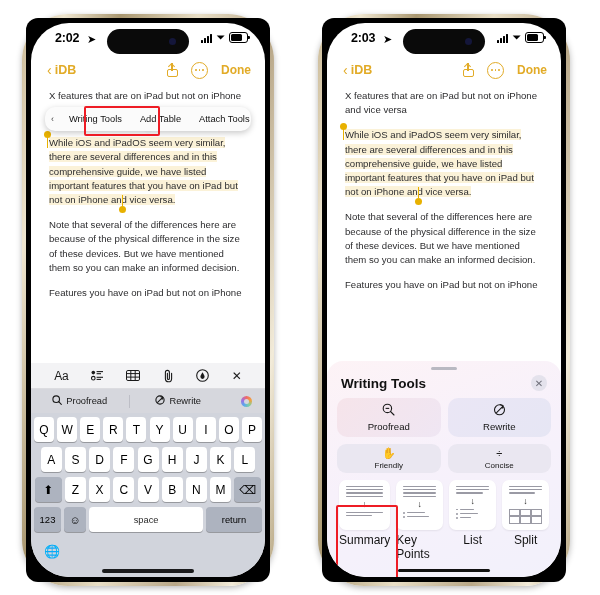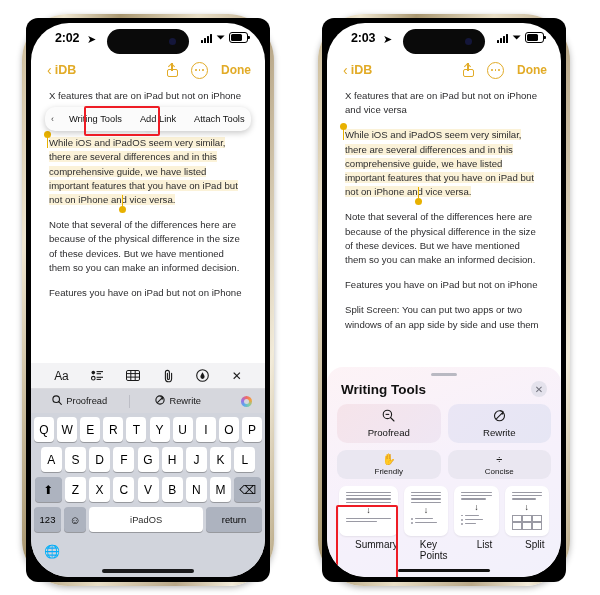--- a/index.html
+++ b/index.html
@@ -222,21 +222,21 @@
   .tile4{flex:1;display:flex;flex-direction:column;align-items:center;gap:3px;position:relative;}
   .doccard{
     width:100%;height:50px;background:#fff;border-radius:7px;
     padding:6px 7px;box-sizing:border-box;
     display:flex;flex-direction:column;align-items:center;
     box-shadow:0 1px 2px rgba(0,0,0,.07);
   }
   .doccard .lines{width:100%;display:flex;flex-direction:column;gap:2px;}
   .doccard .lines i{display:block;height:1.2px;background:#9a9aa4;border-radius:1px;}
   .doccard .arrow{font-size:9px;color:#1a1a1a;line-height:1;margin:3px 0 3px 0;}
-  .tile4 .lbl{font-size:10px;color:#141414;padding-left:16px;}
+  .tile4 .lbl{font-size:12px;color:#141414;}
   .bullets{width:100%;display:flex;flex-direction:column;gap:2.4px;}
   .bullets div{display:flex;align-items:center;gap:2px;}
   .bullets div b{width:1.8px;height:1.8px;border-radius:50%;background:#9a9aa4;display:block;}
   .bullets div i{flex:1;height:1.2px;background:#9a9aa4;display:block;border-radius:1px;}
   .minigrid{width:100%;height:15px;display:grid;grid-template-columns:repeat(3,1fr);grid-template-rows:repeat(2,1fr);}
   .minigrid s{border:.7px solid #9a9aa4;text-decoration:none;display:block;}
   .sheet-home{height:13px;display:flex;align-items:center;justify-content:center;margin-top:3px;}
   .sheet-home i{width:92px;height:3.4px;border-radius:2px;background:#111;display:block;}
   .ic-mini{font-size:11px;color:#1b1b1b;line-height:1;}
 </style>
@@ -301,21 +301,21 @@
           <p>Note that several of the differences here are because of the physical difference in the size of these devices. But we have mentioned them so you can make an informed decision.</p>
           <p>Features you have on iPad but not on iPhone</p>
         </div>
 
         <div class="tail"></div>
         <div class="ctxmenu">
           <div class="ci arrowcell">‹</div>
           <div class="sep"></div>
           <div class="ci hi">Writing Tools</div>
           <div class="sep"></div>
-          <div class="ci">Add Link</div>
+          <div class="ci">Add Table</div>
           <div class="sep"></div>
           <div class="ci">Attach Tools</div>
           <div class="sep"></div>
           <div class="ci arrowcell">›</div>
         </div>
         <div class="redbox" style="left:53px;top:83px;width:72px;height:26px;"></div>
 
         <div class="kbwrap">
           <div class="fmtbar">
             <span class="g aa">Aa</span>
@@ -409,21 +409,21 @@
               <span class="key">C</span>
               <span class="key">V</span>
               <span class="key">B</span>
               <span class="key">N</span>
               <span class="key">M</span>
               <span class="key wide">⌫</span>
             </div>
             <div class="krow">
               <span class="key num">123</span>
               <span class="key emoji">☺</span>
-              <span class="key space">iPadOS</span>
+              <span class="key space">space</span>
               <span class="key ret">return</span>
             </div>
             <div class="kbbottom">
               <span class="globe">🌐</span>
             </div>
           </div>
           <div class="homebar">
               <i></i>
             </div>
         </div>
@@ -478,21 +478,20 @@
           <p>X features that are on iPad but not on iPhone and vice versa</p>
 
           <div class="sel-wrap">
             <span class="handle start"></span>
             <p><span class="hl">While iOS and iPadOS seem very similar, there are several differences and in this comprehensive guide, we have listed important features that you have on iPad but not on iPhone and vice versa.</span></p>
             <span class="handle end" style="left:70px;top:100%;margin-top:-1px;"></span>
           </div>
 
           <p>Note that several of the differences here are because of the physical difference in the size of these devices. But we have mentioned them so you can make an informed decision.</p>
           <p>Features you have on iPad but not on iPhone</p>
-          <p>Split Screen: You can put two apps or two windows of an app side by side and use them</p>
         </div>
 
         <div class="sheet">
           <div class="grabber"></div>
           <div class="sheet-head">
             <span class="sheet-title">Writing Tools</span>
             <span class="sheet-close">✕</span>
           </div>
 
           <div class="tiles2">

